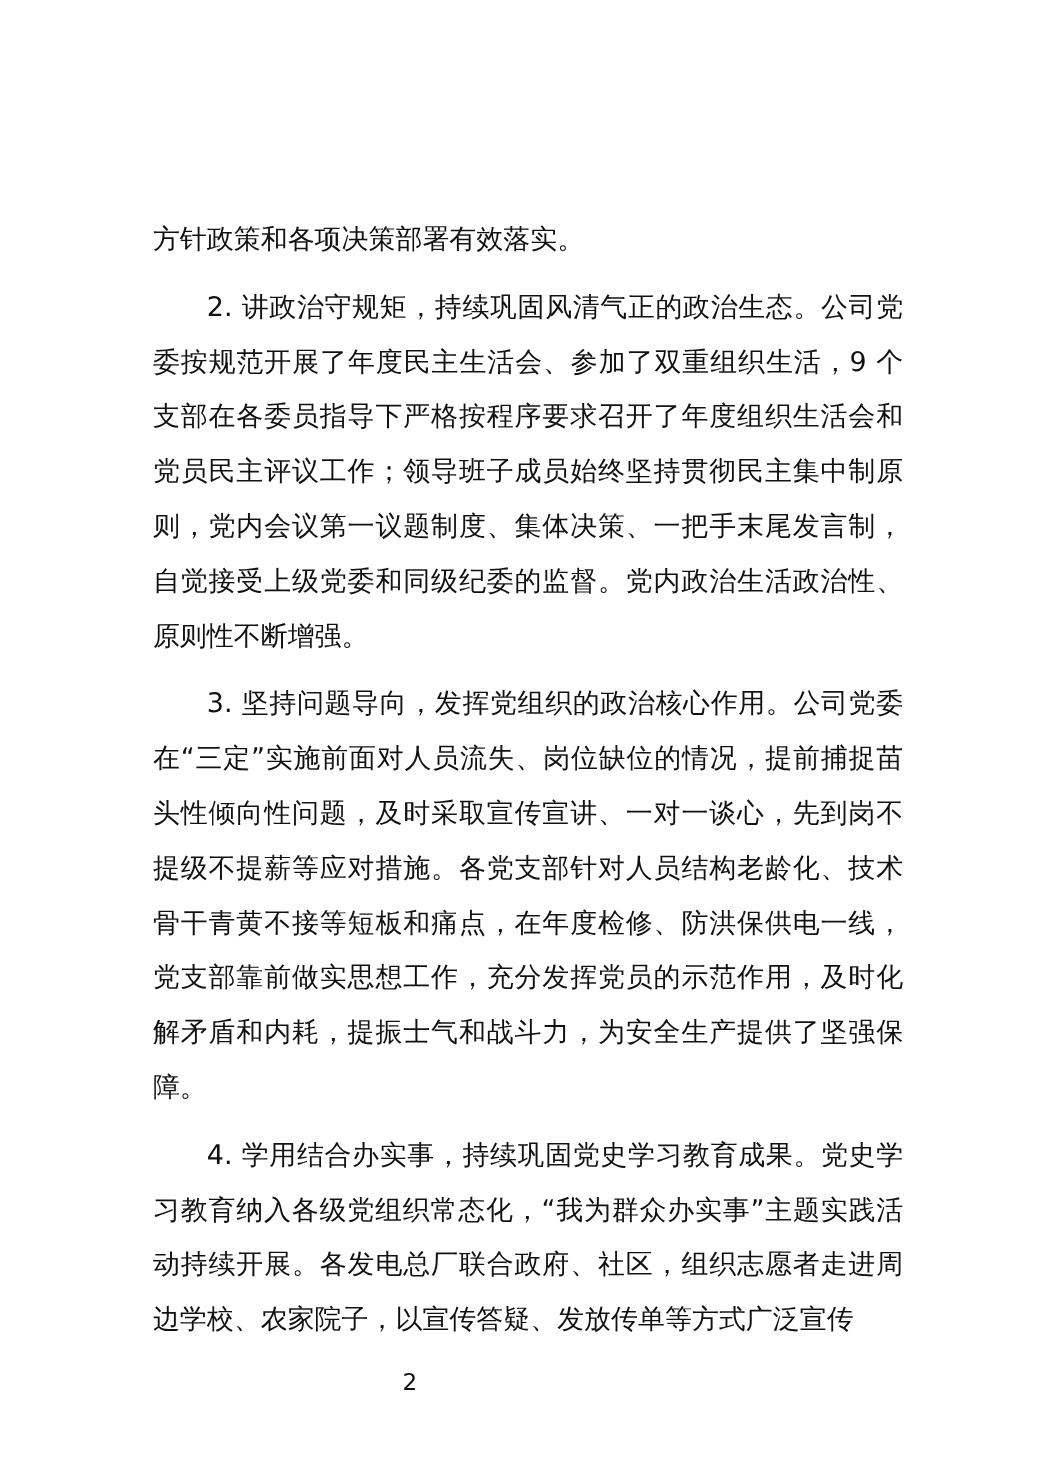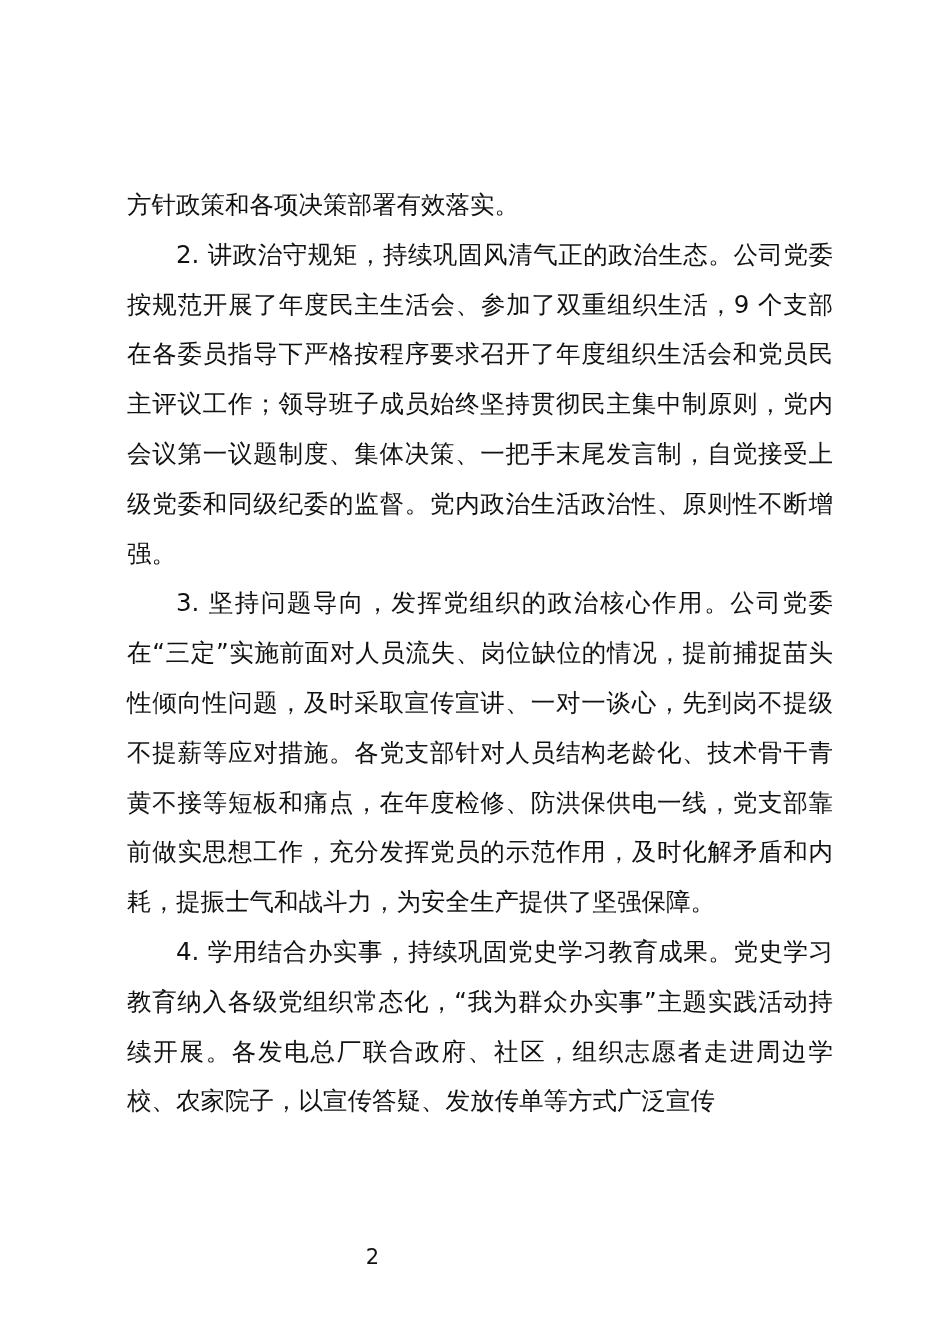--- a/index.html
+++ b/index.html
@@ -4,21 +4,21 @@
 <style>
   html, body { margin:0; padding:0; background:#ffffff; }
   body { width:950px; height:1344px; position:relative; overflow:hidden; }
   .page { position:absolute; left:0; top:0; width:950px; height:1344px; background:#fff; }
   .content {
     position:absolute; left:127px; top:180px; width:706px;
     font-family: "DejaVu Sans", "Liberation Sans", sans-serif;
     font-size:24.5px; line-height:49.8px; color:#111;
     text-align: justify; text-justify: inter-character;
   }
-  .para { margin:0; text-indent:0; }
+  .para { margin:12px; text-indent:0; }
   .para.indent { text-indent:49px; }
   .pageno {
     position:absolute; left:0; width:745px; top:1245px; text-align:center;
     font-family: "DejaVu Sans", "Liberation Sans", sans-serif; font-size:21px; color:#111;
   }
 </style>
 </head>
 <body>
 
 <div class="page">

